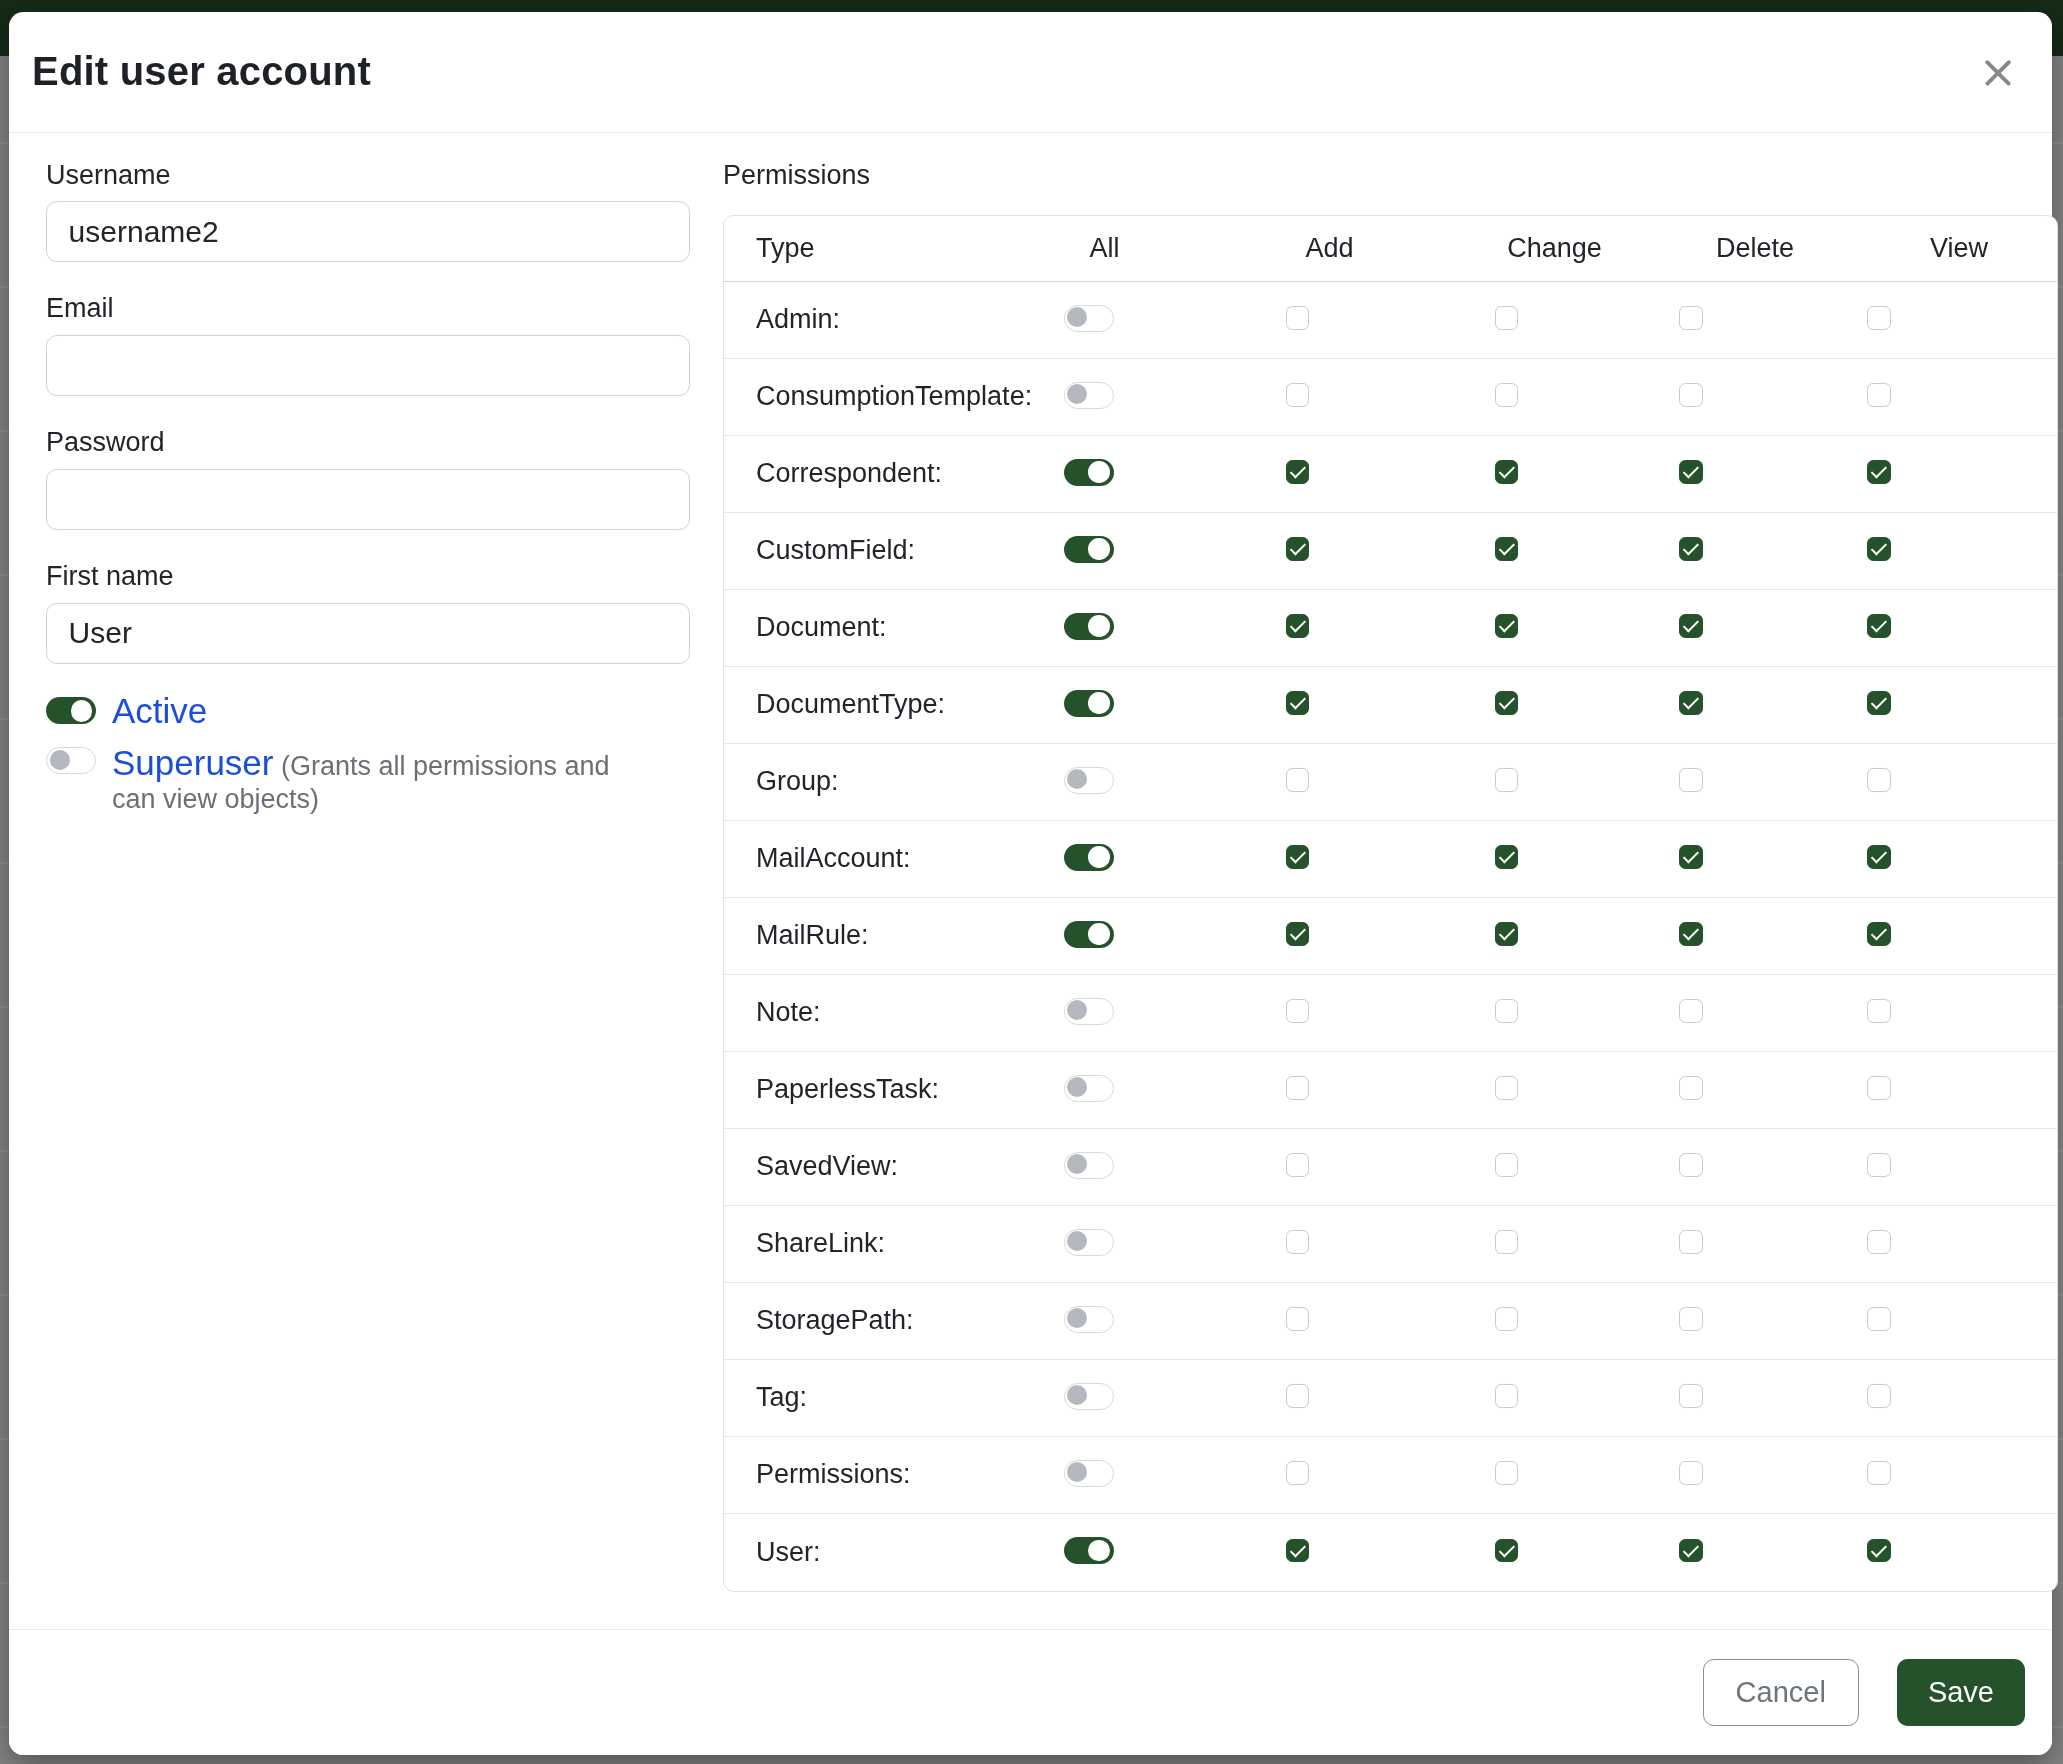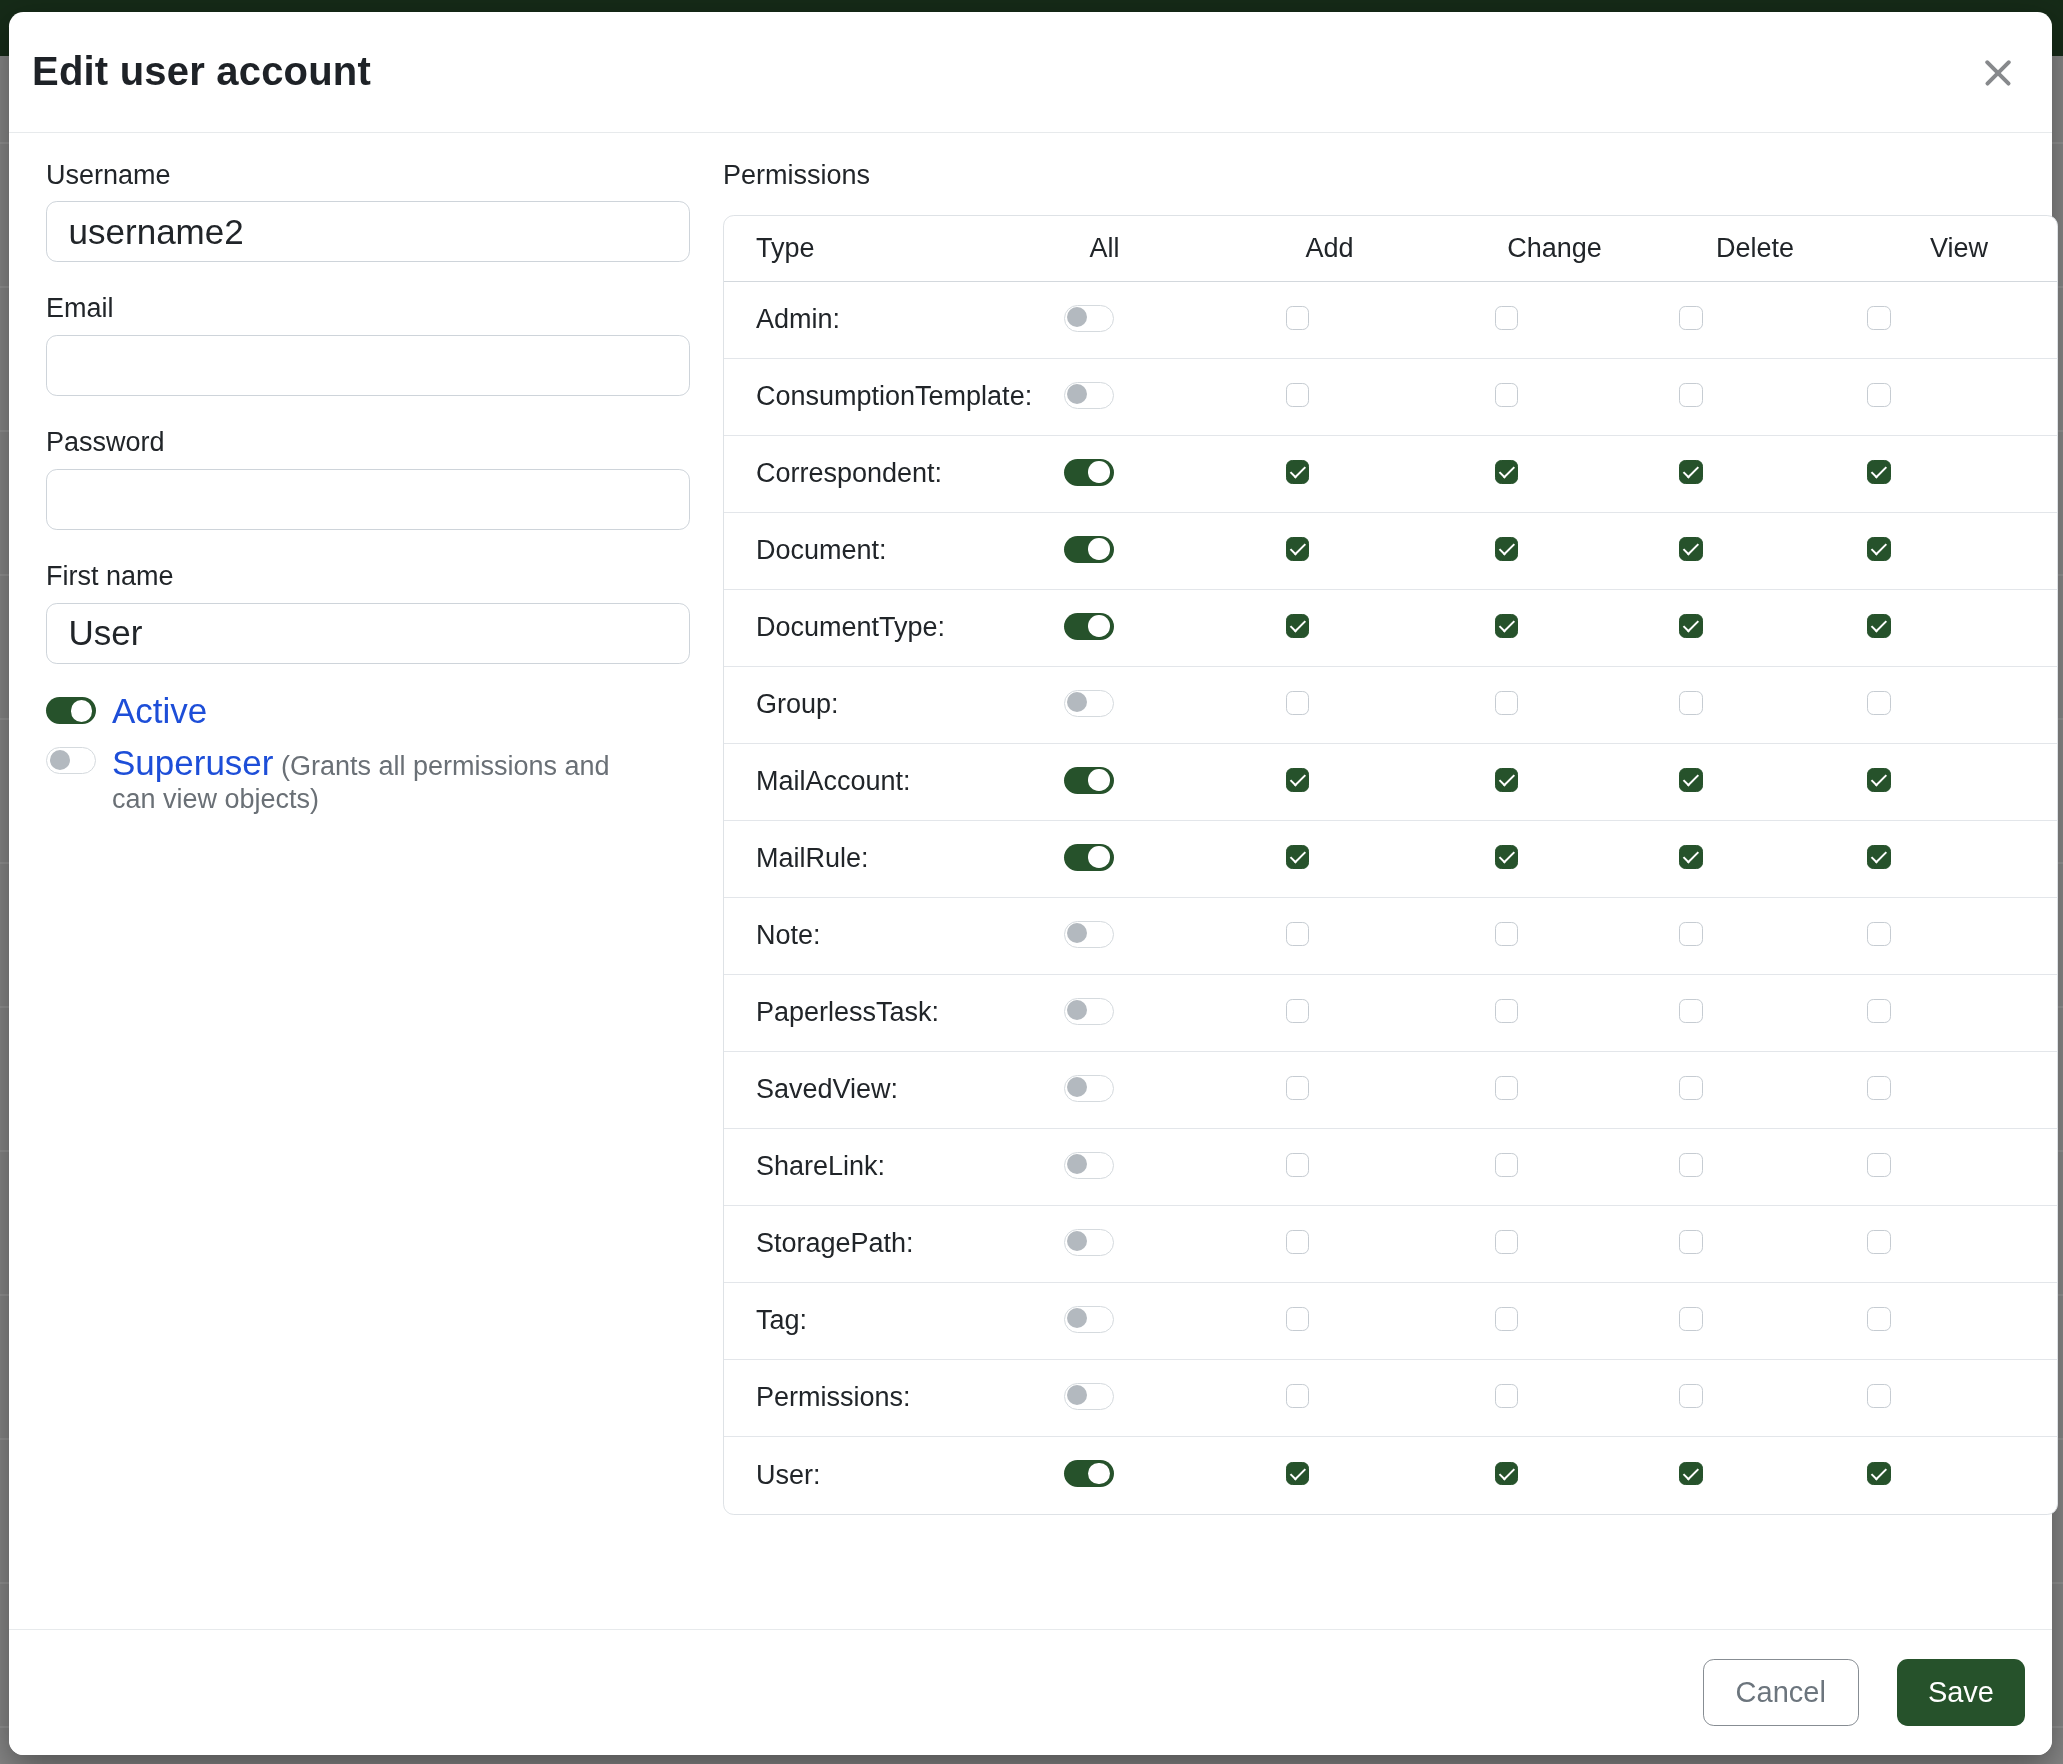--- a/index.html
+++ b/index.html
@@ -31,21 +31,21 @@
   .close-btn i:last-child  { transform:rotate(-45deg); }
 
   .m-body { display:flex; padding:27px 25px 0 37px; }
   .col-left  { width:644px; flex:none; margin-right:33px; }
   .col-right { flex:1; }
 
   .field { margin-bottom:31px; }
   .field-label { display:block; font-size:27px; line-height:31px; margin-bottom:10.8px; color:#212529; }
   .tinput {
     width:100%; height:61px; border:1.8px solid #ced4da; border-radius:10.8px;
-    padding:0 21.6px; font-size:35px; color:#212529; background:#fff; outline:none;
+    padding:0 21.6px; font-size:30px; color:#212529; background:#fff; outline:none;
     font-family:inherit;
   }
 
   
   .switch { width:50px; height:27px; border-radius:13.5px; position:relative; display:inline-block; flex:none; cursor:pointer; }
   .switch .knob { position:absolute; border-radius:50%; }
   .switch.on { background:#26522b; }
   .switch.on .knob { width:21.6px; height:21.6px; right:3.6px; top:2.7px; background:#fff; }
   .switch.off { background:#fff; border:1.8px solid #d5dade; }
   .switch.off .knob { width:20px; height:20px; left:2.7px; top:1.8px; background:#b3b9bf; }
@@ -189,20 +189,28 @@
 
   <div class="perm-grid perm-row">
     <span class="perm-type">Correspondent:</span>
     <span class="cell c"><span class="switch on"><span class="knob"></span></span></span>
     <span class="cell c"><span class="cbx checked"></span></span>
     <span class="cell c"><span class="cbx checked"></span></span>
     <span class="cell c"><span class="cbx checked"></span></span>
     <span class="cell c"><span class="cbx checked"></span></span>
   </div>
 
+  <div class="perm-grid perm-row">
+    <span class="perm-type">CustomField:</span>
+    <span class="cell c"><span class="switch on"><span class="knob"></span></span></span>
+    <span class="cell c"><span class="cbx checked"></span></span>
+    <span class="cell c"><span class="cbx checked"></span></span>
+    <span class="cell c"><span class="cbx checked"></span></span>
+    <span class="cell c"><span class="cbx checked"></span></span>
+  </div>
 
   <div class="perm-grid perm-row">
     <span class="perm-type">Document:</span>
     <span class="cell c"><span class="switch on"><span class="knob"></span></span></span>
     <span class="cell c"><span class="cbx checked"></span></span>
     <span class="cell c"><span class="cbx checked"></span></span>
     <span class="cell c"><span class="cbx checked"></span></span>
     <span class="cell c"><span class="cbx checked"></span></span>
   </div>
 

